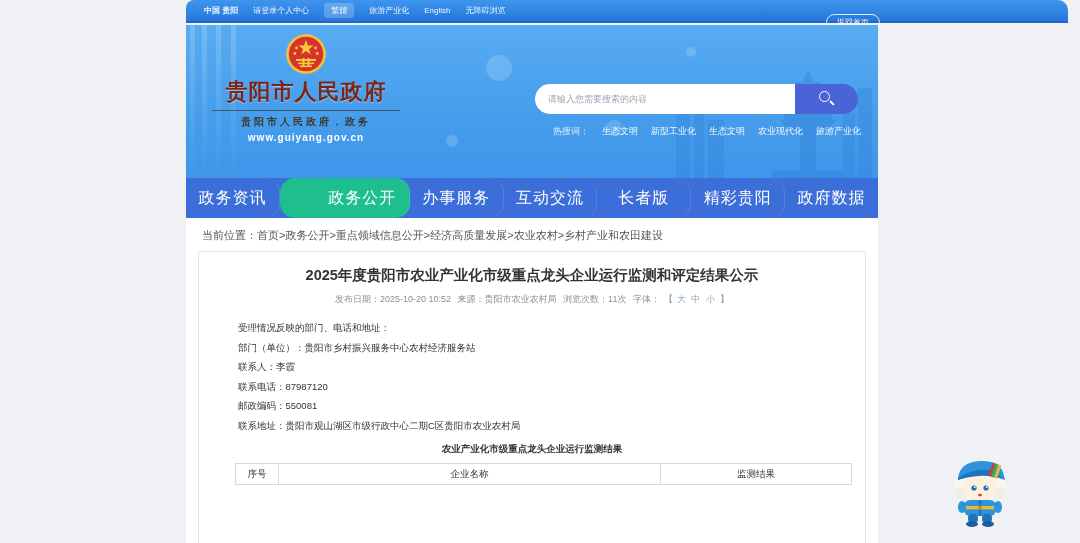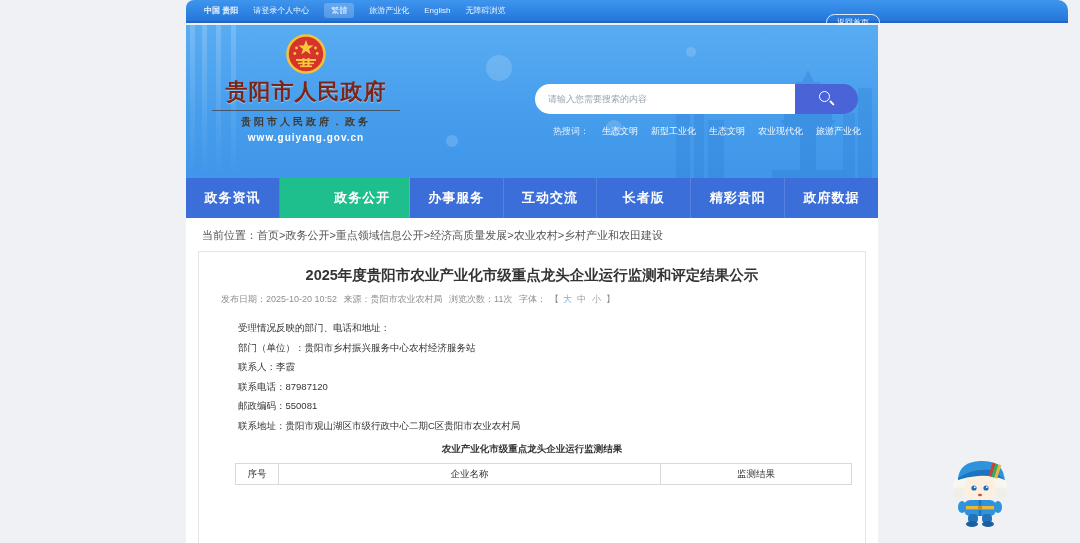--- a/index.html
+++ b/index.html
@@ -84,39 +84,39 @@
     position:absolute; left:367px; top:100px; display:flex; gap:13px;
     font-size:9px; color:rgba(255,255,255,.95); white-space:nowrap;
   }
   .hotrow .hot-label { color:#dcedff; }
   .hotrow .hot-term { cursor:pointer; }
 
   
   .nav { display:flex; height:40px; background:#3b6ed8; }
   .nav .nav-item {
     flex:1; display:flex; align-items:center; justify-content:center;
-    color:#fff; font-size:13px; font-weight:bold; letter-spacing:1px;
-    border-right:1px solid rgba(255,255,255,.14); cursor:pointer;
+    color:#fff; font-size:16px; font-weight:normal; letter-spacing:1px;
+    border-right:1px solid rgba(255,255,255,.14); cursor:pointer;border-radius:15px;
   }
   .nav .nav-item:last-child { border-right:none; }
   .nav .nav-item.active { background:#1fbe8d;padding-left:36px; }
 
   
   .breadcrumb { margin:10px 0 0 16px; font-size:11px; color:#555; }
   .breadcrumb .crumb-path { cursor:pointer; }
 
   
   .card {
     margin:8px 12px 0; border:1px solid #e3e6ea; background:#fff;
     padding:13px 20px 30px; height:420px;
   }
   .article-title {
     text-align:center; font-size:14.5px; font-weight:bold; color:#333; line-height:20px;
   }
-  .meta { text-align:left; font-size:9px; color:#8f8f8f; margin-top:8px; white-space:nowrap; }
+  .meta { text-align:center; font-size:9px; color:#8f8f8f; margin-top:8px; white-space:nowrap; }
   .meta span { margin:0 2px; }
   .meta .fs-large { color:#8ab0dc; cursor:pointer; }
   .meta .fs-mid, .meta .fs-small { color:#9b9b9b; cursor:pointer; margin:0 3px; }
 
   .body-text { margin-top:12px; }
   .body-text p {
     font-size:9.5px; color:#333; line-height:19.5px; text-indent:2em; text-align:justify;
   }
 
   .table-title {

